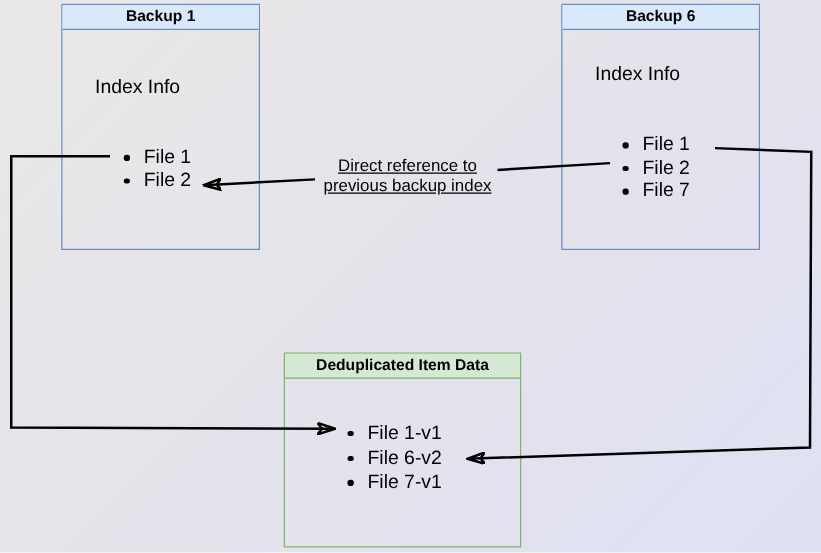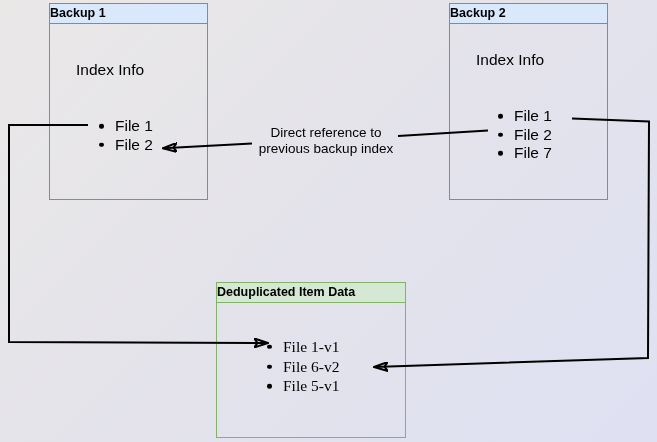--- a/index.html
+++ b/index.html
@@ -16,21 +16,21 @@
     box-sizing:border-box;
     border:1px solid;
     background:transparent;
     z-index:1;
   }
   .box.blue{border-color:#6c8ebf;}
   .box.green{border-color:#82b366;}
   .box-header{
     box-sizing:border-box;
     height:20px;line-height:19px;
-    text-align:left;
+    text-align:center;
     font-weight:bold;
     font-size:12.5px;
     border-bottom:1px solid;
   }
   .blue .box-header{background:#dae8fc;border-color:#6c8ebf;}
   .green .box-header{background:#d5e8d4;border-color:#82b366;}
   .subtitle{
     position:absolute;
     font-size:15.5px;
     white-space:nowrap;
@@ -52,34 +52,35 @@
     content:"";
     position:absolute;
     left:2px;top:50%;
     transform:translateY(-50%);
     width:4.5px;height:4.5px;
     border-radius:50%;
     background:#000;
   }
   #backup1-box{left:49px;top:3px;width:159px;height:197px;}
   #backup2-box{left:449px;top:3px;width:159px;height:197px;}
-  #dedup-box{left:216px;top:282px;width:190px;height:156px;}
+  #dedup-box{left:227px;top:282px;width:190px;height:156px;}
   #backup1-subtitle{left:26px;top:57px;}
   #backup2-subtitle{left:26px;top:47px;}
   #backup1-list{left:47px;top:113px;}
   #backup2-list{left:46px;top:103px;}
-  #dedup-list{left:48px;top:54px;font-family:Liberation Serif, serif;}
+  #dedup-list{left:48px;top:54px;}
   .edge-label{
     position:absolute;
     left:240px;top:125px;width:172px;
     text-align:center;
     font-size:13.5px;
     line-height:16px;
     z-index:4;
     white-space:nowrap;
+    text-decoration:underline;
   }
   svg.overlay{
     position:absolute;
     left:0;top:0;
     z-index:5;
     pointer-events:none;
   }
   svg.overlay path, svg.overlay polyline{
     fill:none;
     stroke:#000;
@@ -94,35 +95,35 @@
   <div class="box blue" id="backup1-box">
     <div class="box-header">Backup 1</div>
     <div class="subtitle" id="backup1-subtitle">Index Info</div>
     <ul class="file-list lh-s" id="backup1-list">
       <li>File 1</li>
       <li>File 2</li>
     </ul>
   </div>
 
   <div class="box blue" id="backup2-box">
-    <div class="box-header">Backup 2</div>
+    <div class="box-header">Backup 6</div>
     <div class="subtitle" id="backup2-subtitle">Index Info</div>
     <ul class="file-list lh-s" id="backup2-list">
       <li>File 1</li>
       <li>File 2</li>
       <li>File 7</li>
     </ul>
   </div>
 
   <div class="box green" id="dedup-box">
     <div class="box-header">Deduplicated Item Data</div>
     <ul class="file-list lh-g" id="dedup-list">
       <li>File 1-v1</li>
       <li>File 6-v2</li>
-      <li>File 5-v1</li>
+      <li>File 7-v1</li>
     </ul>
   </div>
 
   <div class="edge-label">
     <div>Direct reference to</div>
     <div>previous backup index</div>
   </div>
 
   <svg class="overlay" width="657" height="442" viewBox="0 0 657 442">
     <defs>

